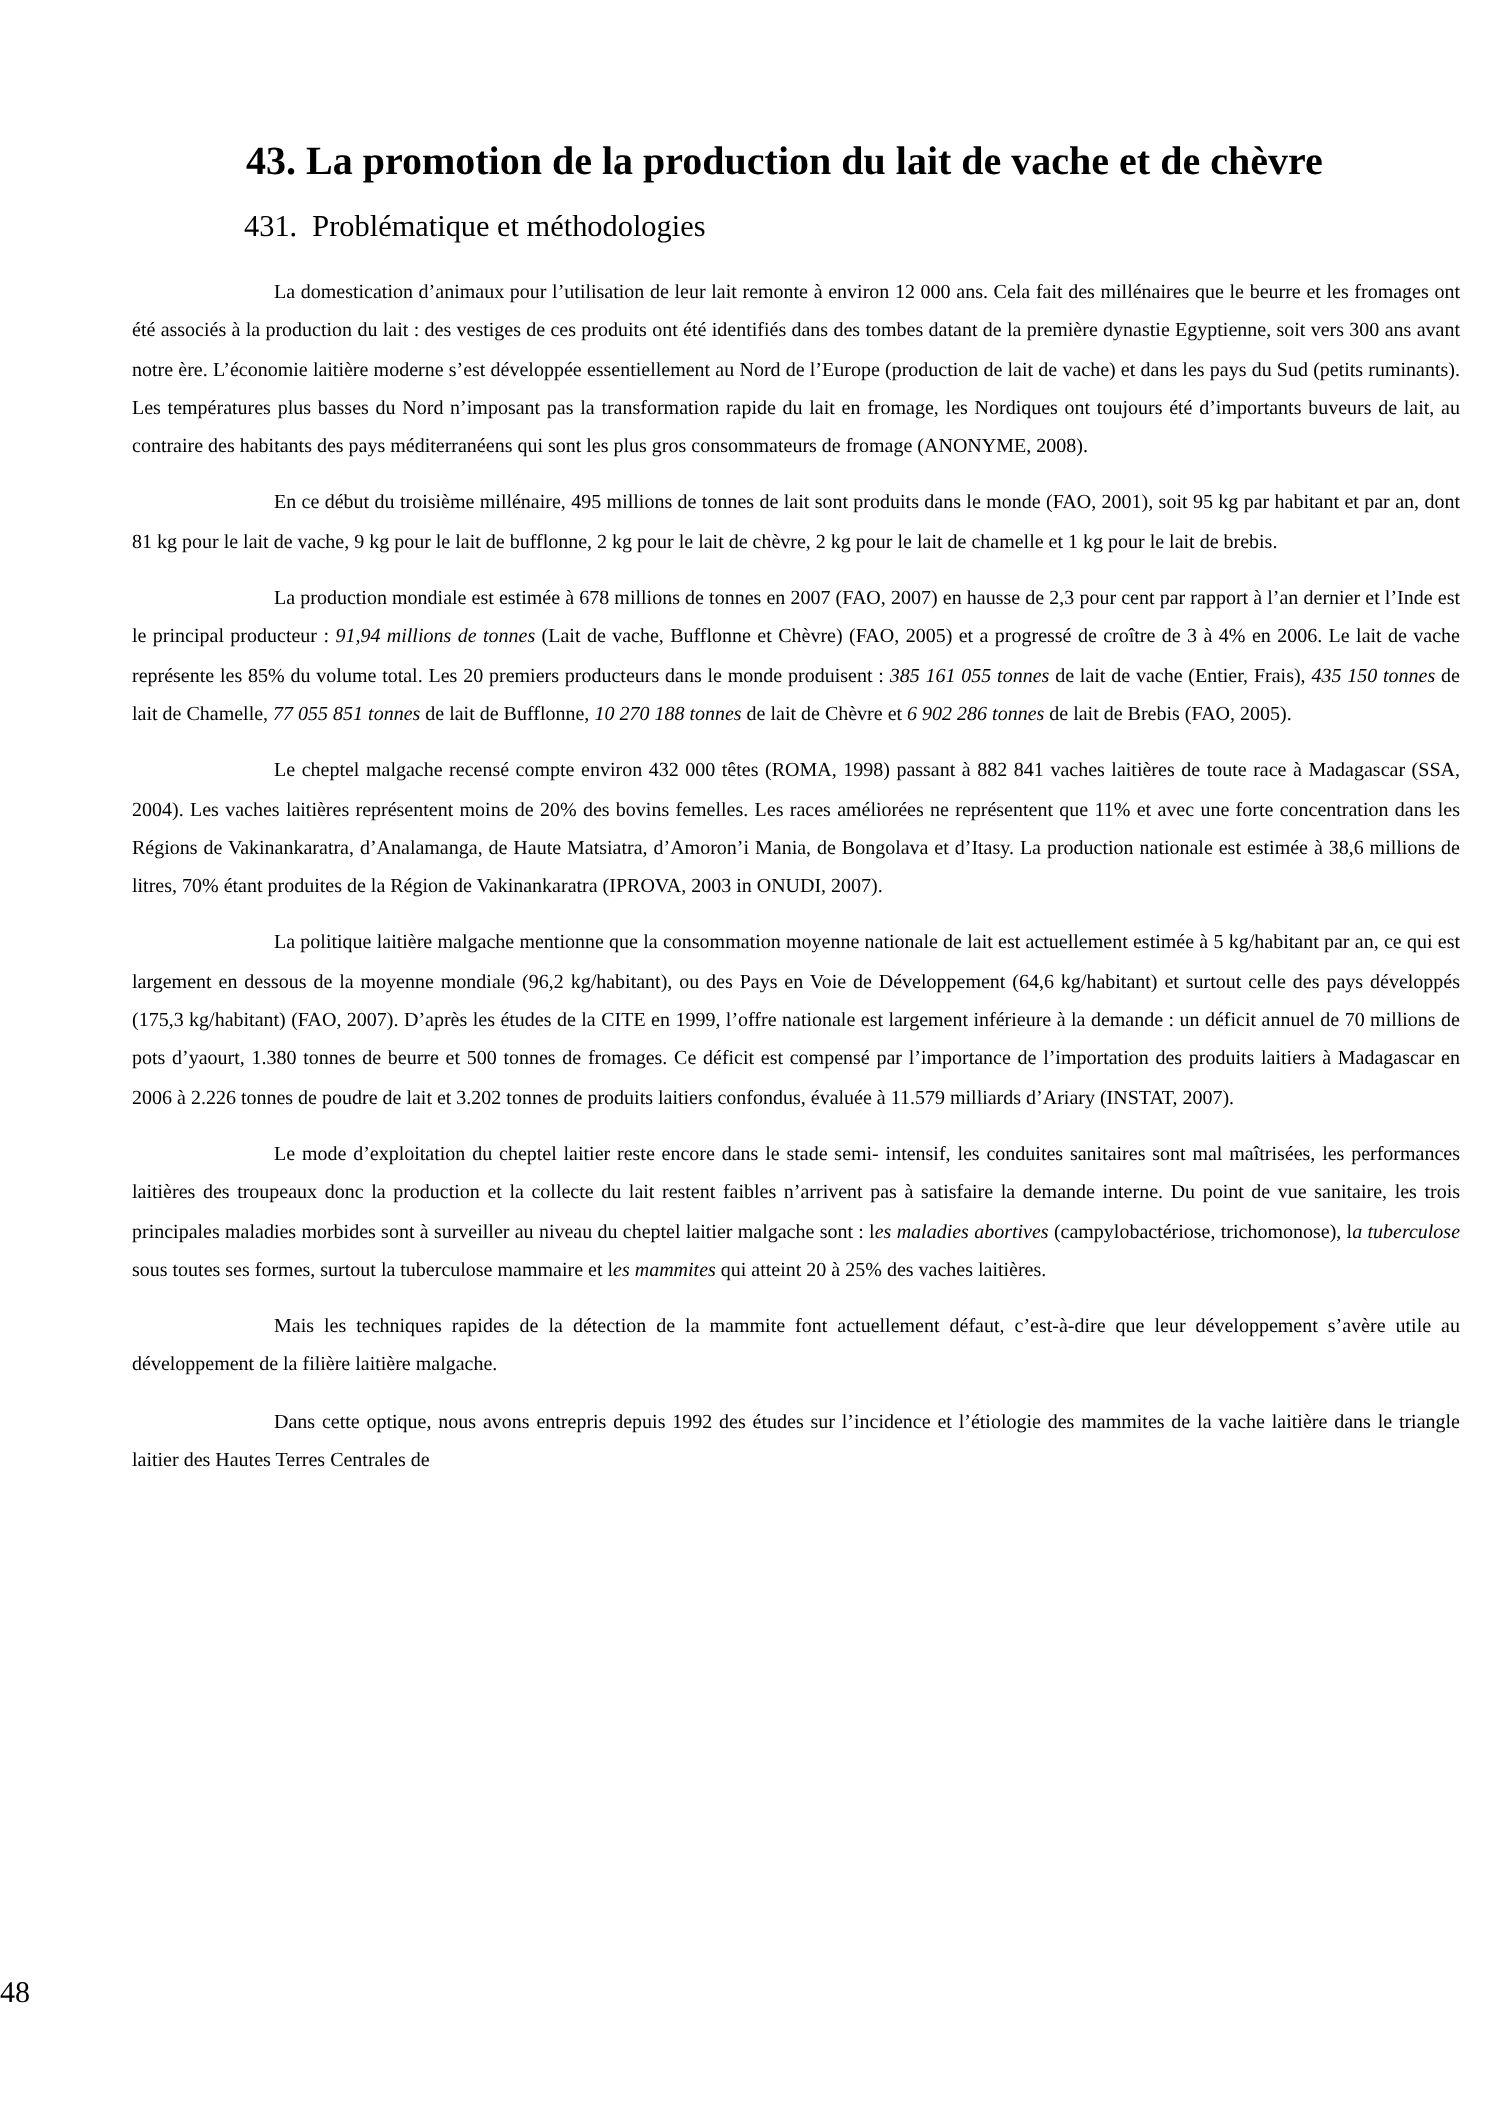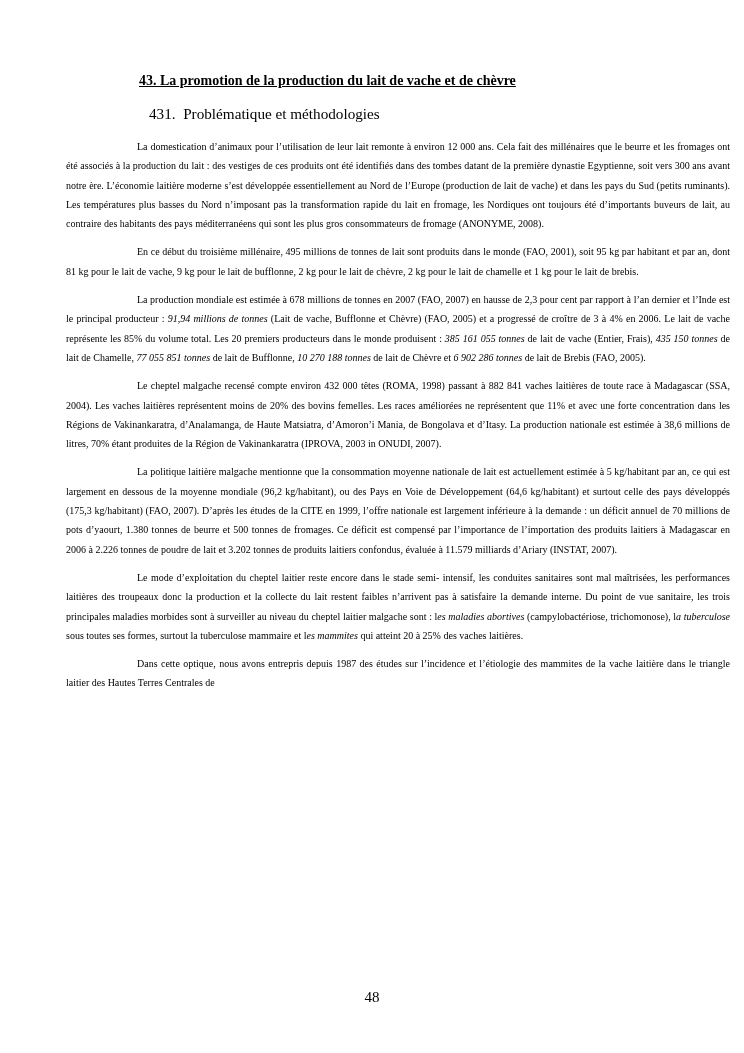--- a/index.html
+++ b/index.html
@@ -15,62 +15,61 @@
     font-family: "Liberation Serif", serif;
     color: #000000;
   }
   .page-content {
     position: absolute;
     left: 66px;
     top: 71px;
     width: 664px;
   }
   .section-heading {
-    font-size: 14px;
+    font-size: 20px;
     font-weight: bold;
     line-height: 20px;
-    margin: 0 0 13px 73px;
-    text-decoration: underline;
+    margin: 0 0 13px 57px;
   }
   .subsection-heading {
     font-size: 15.2px;
     font-weight: normal;
     line-height: 20px;
-    margin: 0 0 13px 83px;
+    margin: 0 0 13px 56px;
     white-space: pre-wrap;
   }
   .body-text p {
     margin: 0 0 9px 0;
     font-size: 10px;
     line-height: 19.3px;
     text-align: justify;
     text-indent: 71px;
   }
   .body-text em {
   }
   .page-number {
     position: absolute;
     left: 0;
     top: 988px;
     width: 744px;
-    text-align: center;
     font-size: 15px;
     line-height: 18px;
   }
 </style>
 </head>
 <body>
 
 <div class="page-content">
   <h1 class="section-heading">43. La promotion de la production du lait de vache et de chèvre</h1>
   <h2 class="subsection-heading">431.  Problématique et méthodologies</h2>
   <div class="body-text" id="paragraphs">
       <p><span>La domestication d’animaux pour l’utilisation de leur lait remonte à environ 12 000 ans. Cela fait des millénaires que le beurre et les fromages ont été associés à la production du lait : des vestiges de ces produits ont été identifiés dans des tombes datant de la première dynastie Egyptienne, soit vers 300 ans avant notre ère. L’économie laitière moderne s’est développée essentiellement au Nord de l’Europe (production de lait de vache) et dans les pays du Sud (petits ruminants). Les températures plus basses du Nord n’imposant pas la transformation rapide du lait en fromage, les Nordiques ont toujours été d’importants buveurs de lait, au contraire des habitants des pays méditerranéens qui sont les plus gros consommateurs de fromage (ANONYME, 2008).</span></p>
       <p><span>En ce début du troisième millénaire, 495 millions de tonnes de lait sont produits dans le monde (FAO, 2001), soit 95 kg par habitant et par an, dont 81 kg pour le lait de vache, 9 kg pour le lait de bufflonne, 2 kg pour le lait de chèvre, 2 kg pour le lait de chamelle et 1 kg pour le lait de brebis.</span></p>
       <p><span>La production mondiale est estimée à 678 millions de tonnes en 2007 (FAO, 2007) en hausse de 2,3 pour cent par rapport à l’an dernier et l’Inde est le principal producteur : </span><em>91,94 millions de tonnes</em><span> (Lait de vache, Bufflonne et Chèvre) (FAO, 2005) et a progressé de croître de 3 à 4% en 2006. Le lait de vache représente les 85% du volume total. Les 20 premiers producteurs dans le monde produisent : </span><em>385 161 055 tonnes</em><span> de lait de vache (Entier, Frais), </span><em>435 150 tonnes</em><span> de lait de Chamelle, </span><em>77 055 851 tonnes</em><span> de lait de Bufflonne, </span><em>10 270 188 tonnes</em><span> de lait de Chèvre et </span><em>6 902 286 tonnes</em><span> de lait de Brebis (FAO, 2005).</span></p>
       <p><span>Le cheptel malgache recensé compte environ 432 000 têtes (ROMA, 1998) passant à 882 841 vaches laitières de toute race à Madagascar (SSA, 2004). Les vaches laitières représentent moins de 20% des bovins femelles. Les races améliorées ne représentent que 11% et avec une forte concentration dans les Régions de Vakinankaratra, d’Analamanga, de Haute Matsiatra, d’Amoron’i Mania, de Bongolava et d’Itasy. La production nationale est estimée à 38,6 millions de litres, 70% étant produites de la Région de Vakinankaratra (IPROVA, 2003 in ONUDI, 2007).</span></p>
       <p><span>La politique laitière malgache mentionne que la consommation moyenne nationale de lait est actuellement estimée à 5 kg/habitant par an, ce qui est largement en dessous de la moyenne mondiale (96,2 kg/habitant), ou des Pays en Voie de Développement (64,6 kg/habitant) et surtout celle des pays développés (175,3 kg/habitant) (FAO, 2007). D’après les études de la CITE en 1999, l’offre nationale est largement inférieure à la demande : un déficit annuel de 70 millions de pots d’yaourt, 1.380 tonnes de beurre et 500 tonnes de fromages. Ce déficit est compensé par l’importance de l’importation des produits laitiers à Madagascar en 2006 à 2.226 tonnes de poudre de lait et 3.202 tonnes de produits laitiers confondus, évaluée à 11.579 milliards d’Ariary (INSTAT, 2007).</span></p>
       <p><span>Le mode d’exploitation du cheptel laitier reste encore dans le stade semi- intensif, les conduites sanitaires sont mal maîtrisées, les performances laitières des troupeaux donc la production et la collecte du lait restent faibles n’arrivent pas à satisfaire la demande interne. Du point de vue sanitaire, les trois principales maladies morbides sont à surveiller au niveau du cheptel laitier malgache sont : l</span><em>es maladies abortives</em><span> (campylobactériose, trichomonose), l</span><em>a tuberculose</em><span> sous toutes ses formes, surtout la tuberculose mammaire et l</span><em>es mammites</em><span> qui atteint 20 à 25% des vaches laitières.</span></p>
-      <p><span>Dans cette optique, nous avons entrepris depuis 1987 des études sur l’incidence et l’étiologie des mammites de la vache laitière dans le triangle laitier des Hautes Terres Centrales de</span></p>
+      <p><span>Mais les techniques rapides de la détection de la mammite font actuellement défaut, c’est-à-dire que leur développement s’avère utile au développement de la filière laitière malgache.</span></p>
+      <p><span>Dans cette optique, nous avons entrepris depuis 1992 des études sur l’incidence et l’étiologie des mammites de la vache laitière dans le triangle laitier des Hautes Terres Centrales de</span></p>
     </div>
 </div>
 
 <div class="page-number">48</div>
 
 </body></html>

